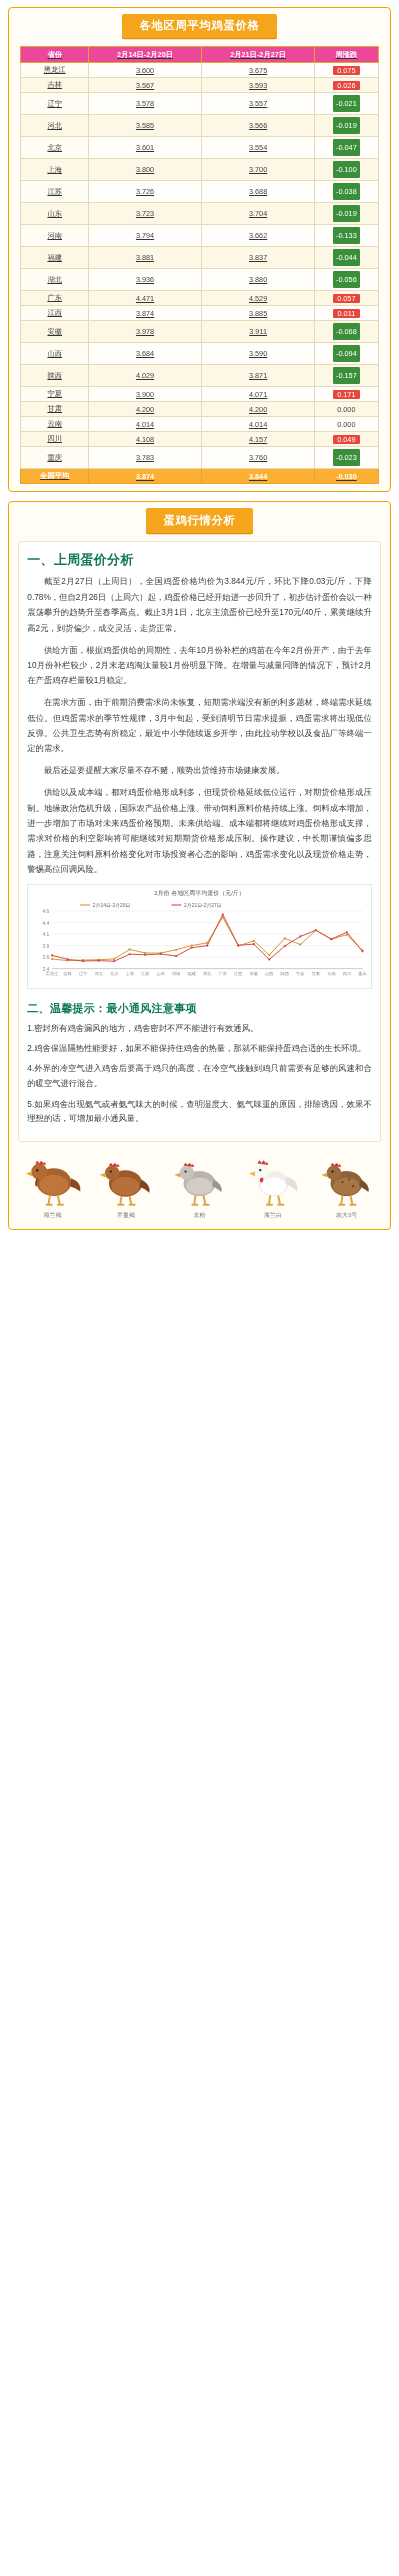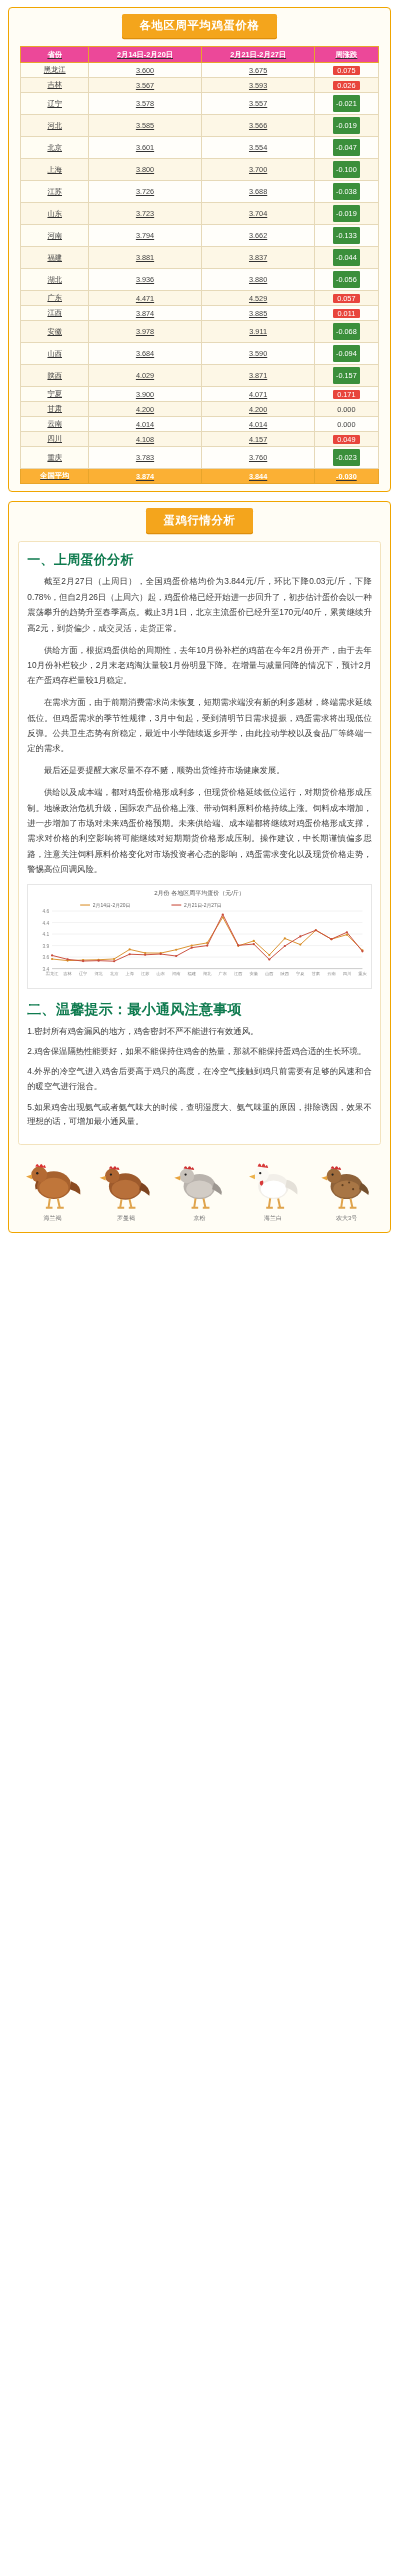--- a/index.html
+++ b/index.html
@@ -93,21 +93,21 @@
   }
   .h-sub {
     color: #0f7b4f;
     font-size: 13px;
     font-weight: bold;
     margin: 2.7px 0 5.3px 0;
     letter-spacing: 0.3px;
   }
   .h-sub2 {
     color: #0f7b4f;
-    font-size: 14px;
+    font-size: 11px;
     font-weight: bold;
     margin: 12px 0 5.3px 0;
     letter-spacing: 0.3px;
   }
   p.body {
     font-size: 8.3px;
     line-height: 1.85;
     margin: 0 0 6.7px 0;
     text-indent: 2em;
     text-align: justify;

